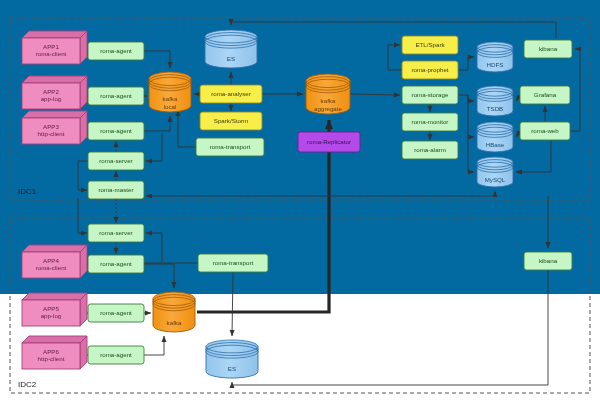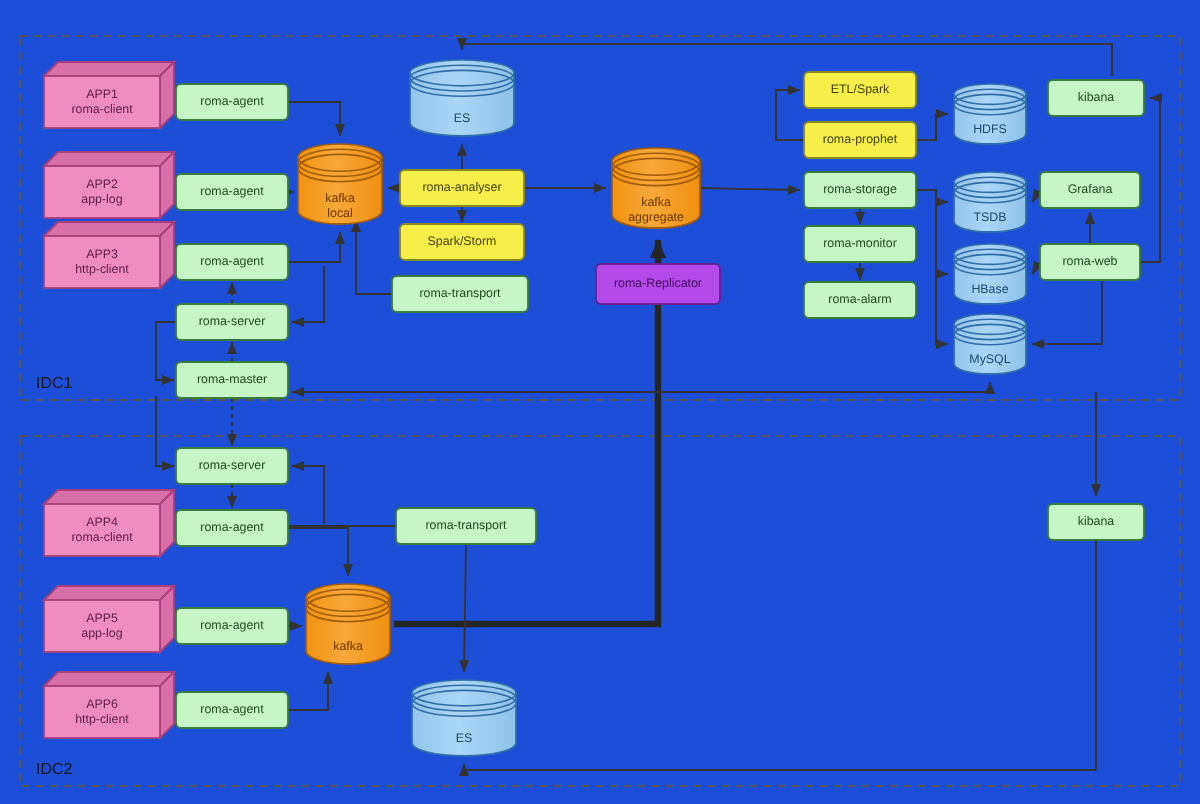--- a/index.html
+++ b/index.html
@@ -1,17 +1,17 @@
 <!DOCTYPE html>
 <html><head>
 <meta charset="utf-8">
 <style>
   html,body{margin:0;padding:0;background:#ffffff;}
   body{width:600px;height:402px;font-family:"Liberation Sans",sans-serif;overflow:hidden;}
-  #stage{position:relative;width:600px;height:402px;background:#1d4ed8;}
+  #stage{position:relative;width:600px;height:294px;background:#0369a1;}
   svg{display:block;}
   .nodeLabel{font-family:"Liberation Sans",sans-serif;font-size:6.2px;text-anchor:middle;dominant-baseline:middle;}
   .zoneLabel{font-family:"Liberation Sans",sans-serif;font-size:8px;fill:#1a1a1a;}
 </style>
 </head>
 <body>
 
 <div id="stage">
 <svg id="svg" width="600" height="402" viewBox="0 0 600 402">
   <defs>

